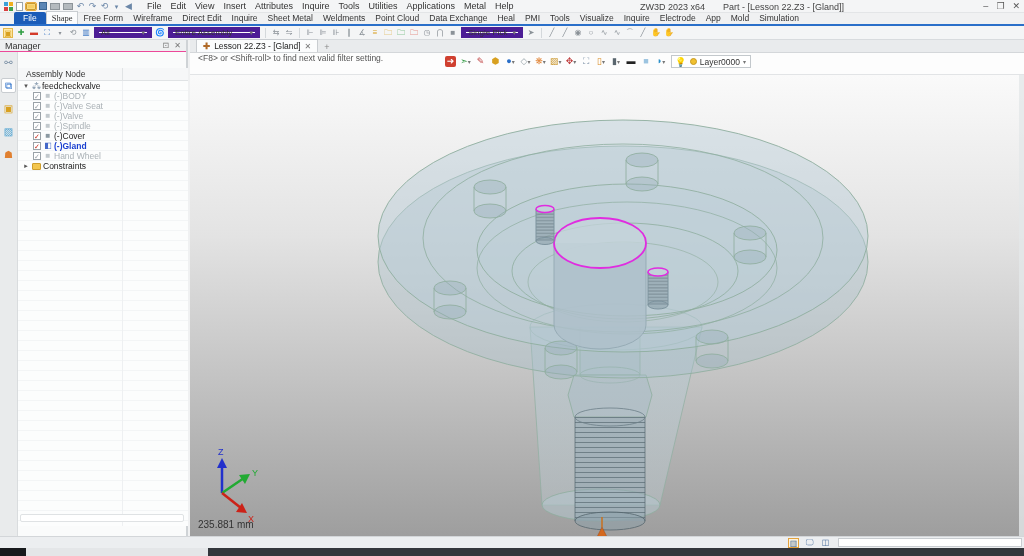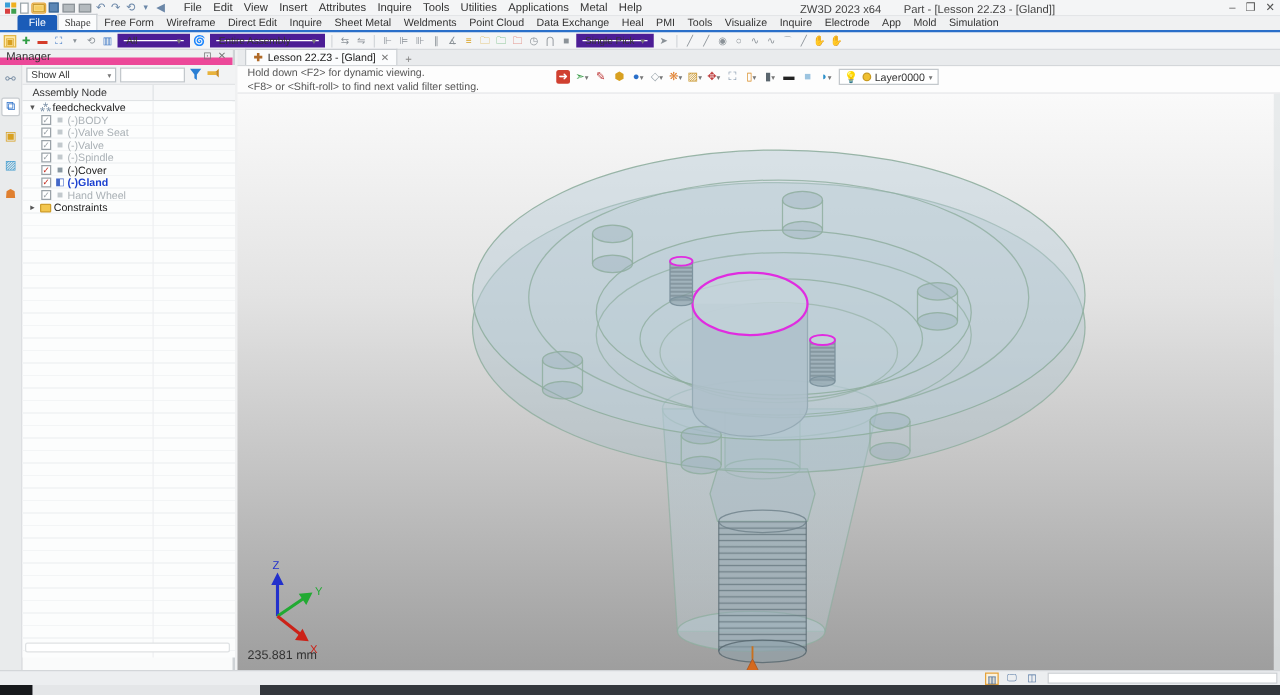--- a/index.html
+++ b/index.html
@@ -56,21 +56,21 @@
   #hintbar .hline { margin-left:8px; font-size:8.5px; color:#555; line-height:11px; white-space:nowrap; }
   #da-toolbar { position:absolute; left:255px; top:2px; display:flex; align-items:center; gap:4px; }
   .da { display:inline-block; min-width:11px; height:11px; line-height:11px; text-align:center; font-size:9px; }
   .da .car { font-size:6px; color:#777; }
   #layerbox { display:flex; align-items:center; gap:3px; border:1px solid #c3c8cc; background:#fff; height:13px; padding:0 4px; font-size:8.5px; color:#333; }
   .bulb { color:#e8b820; font-size:9px; }
   .ydot { width:7px; height:7px; border-radius:50%; background:#f0c030; border:1px solid #c89a20; }
 
   
   #manager { position:absolute; left:0; top:40px; width:188px; height:496px; background:#fafbfb; border-right:2px solid #cfd3d6; }
-  #mgr-title { height:12px; background:#eef0f1; border-bottom:6px solid #ec4899; display:flex; align-items:flex-start; justify-content:space-between; padding:0 5px; font-size:9px; color:#333; }
+  #mgr-title { height:12px; background:#eef0f1; border-bottom:1px solid #ec4899; display:flex; align-items:center; justify-content:space-between; padding:0 5px; font-size:9px; color:#333; }
   #mgr-title .mbtns { display:flex; gap:5px; color:#777; font-size:8px; }
   #mgr-strip { position:absolute; left:0; top:12px; width:18px; height:484px; background:#e9ebec; border-right:1px solid #d9dcde; display:flex; flex-direction:column; align-items:center; padding-top:3px; gap:8px; }
   .sico { width:15px; height:15px; display:flex; align-items:center; justify-content:center; font-size:10px; border-radius:2px; }
   .sico.sel { background:#fff; border:1px solid #c8ccd0; }
   #mgr-filter { position:absolute; left:18px; top:12px; width:170px; height:16px; background:#f2f3f4; border-bottom:1px solid #e2e4e6; display:flex; align-items:center; gap:3px; padding:0 3px; }
   #mgr-filter .fsel { width:72px; height:12px; background:#fff; border:1px solid #b9bfc4; font-size:8px; display:flex; align-items:center; justify-content:space-between; padding:0 3px; }
   #mgr-filter .finput { width:52px; height:12px; background:#fff; border:1px solid #c3c8cc; }
   #mgr-header { position:absolute; left:18px; top:28px; width:170px; height:13px; background:#f6f7f8; border-bottom:1px solid #e0e3e5; font-size:8.5px; color:#333; line-height:13px; padding-left:8px; }
   #mgr-header .colsep { position:absolute; left:104px; top:0; width:1px; height:13px; background:#e0e3e5; }
   #mgr-tree { position:absolute; left:18px; top:41px; width:170px; height:445px; background:#fcfdfd repeating-linear-gradient(to bottom, transparent 0 9px, #f3f5f6 9px 10px); }
@@ -245,34 +245,20 @@
         <span>✕</span>
       </span>
     </div>
     <div id="mgr-strip">
       <span class="sico" style="color:#7a8fa5">⚯</span>
       <span class="sico sel" style="color:#2a6fc9">⧉</span>
       <span class="sico" style="color:#d8a020">▣</span>
       <span class="sico" style="color:#4aa0d0">▨</span>
       <span class="sico" style="color:#e08030">☗</span>
     </div>
-    <div id="mgr-filter">
-      <div class="fsel">
-          <span>Show All</span>
-          <span class="car" style="font-size:6px;color:#777">▾</span>
-        </div>
-      <input class="finput" style="">
-      <svg width="11" height="11">
-          <path d="M1,1 H10 L6.5,5.5 V10 L4.5,8.5 V5.5 Z" fill="#2a7fd4"></path>
-        </svg>
-      <svg width="11" height="11">
-          <path d="M1,3 H8 V6 H1 Z" fill="#e8b33c"></path>
-          <path d="M8,3 L10,1 V8 L8,6 Z" fill="#c98a20"></path>
-        </svg>
-    </div>
     <div id="mgr-header">
       <span>Assembly Node</span>
       <span class="colsep"></span>
     </div>
     <div id="mgr-tree">
       <span class="col2"></span>
       <div class="trow indent1">
         <span class="exp">▾</span>
         <span class="cube" style="color:#7a8fa5">⁂</span>
         <span class="lab-dark">feedcheckvalve</span>
@@ -324,21 +310,20 @@
   <div id="doctabs">
     <div class="dtab">
       <span class="plus">✚</span>
       <span>Lesson 22.Z3 - [Gland]</span>
       <span class="close">✕</span>
     </div>
     <span class="newtab">+</span>
   </div>
 
   <div id="hintbar">
-    <div class="hline">Hold down &lt;F2&gt; for dynamic viewing.</div>
     <div class="hline">&lt;F8&gt; or &lt;Shift-roll&gt; to find next valid filter setting.</div>
     <div id="da-toolbar">
       <span class="da" style="color:#fff;background:#d04030;border-radius:2px;">➜</span>
       <span class="da" style="color:#3a9e4a">➣<span class="car">▾</span></span>
       <span class="da" style="color:#c04040">✎</span>
       <span class="da" style="color:#d8a020">⬢</span>
       <span class="da" style="color:#2a6fc9">●<span class="car">▾</span></span>
       <span class="da" style="color:#9aa5ab">◇<span class="car">▾</span></span>
       <span class="da" style="color:#e08030">❋<span class="car">▾</span></span>
       <span class="da" style="color:#c9952a">▨<span class="car">▾</span></span>

